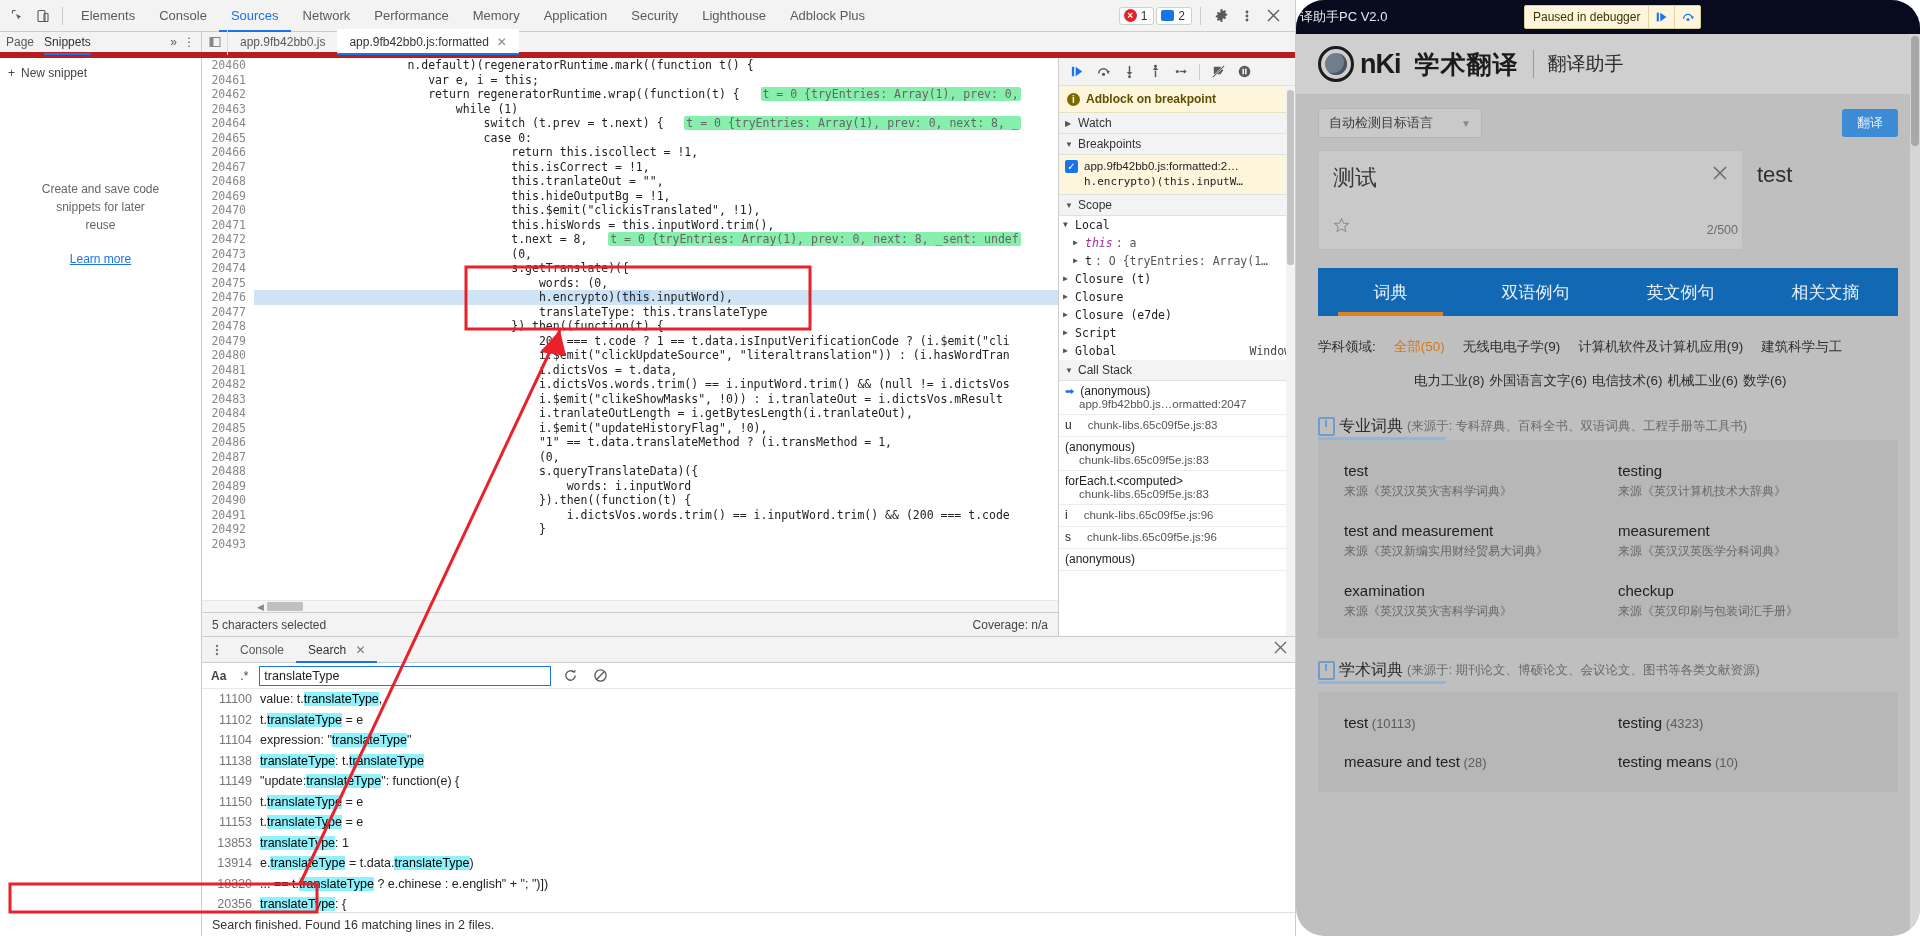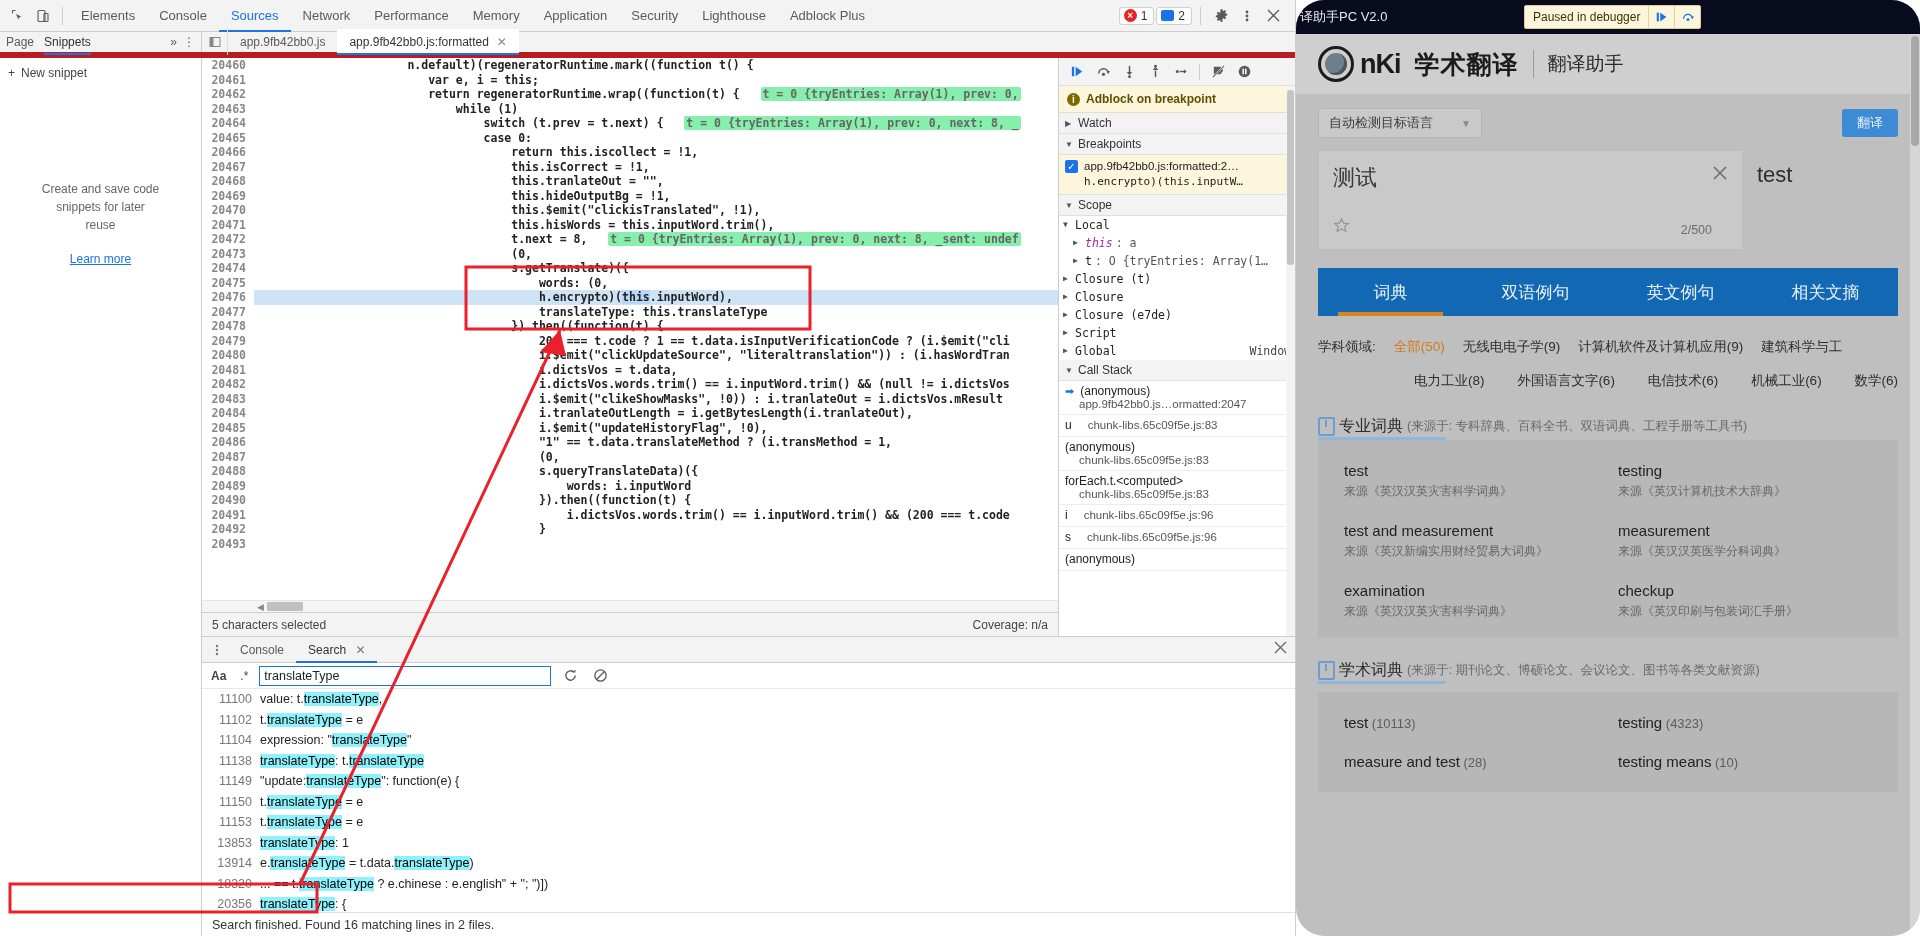--- a/index.html
+++ b/index.html
@@ -69,21 +69,21 @@
   }
   .new-snippet { display:flex; align-items:center; gap:6px; padding:4px 8px; font-size:12px;
                  color:#444; cursor:pointer; }
   .snip-empty { margin-top:96px; text-align:center; font-size:12px; color:#666; line-height:1.5; padding:0 24px;}
   .snip-link { color:#1a73e8; text-decoration:underline; cursor:pointer; display:block; margin-top:16px; }
 
   
   .editor-wrap { flex:1; display:flex; flex-direction:column; min-width:0; position:relative; }
   .editor {
     flex:1; overflow:hidden; position:relative; background:#fff;
-    font-family:"DejaVu Sans Mono", monospace; font-size:11.5px; line-height:14.5px;font-weight:bold;
+    font-family:"DejaVu Sans Mono", monospace; font-size:11.5px; line-height:14.5px;
   }
   .code-row { display:flex; height:14.5px; white-space:pre; }
   .code-row.hl { background:#cfe3f7; }
   .ln { width:52px; min-width:52px; text-align:right; padding-right:8px; color:#888;
         background:#fff; user-select:none; }
   .code { padding-left:8px; color:#222; }
   .pill { background:#86efac; border-radius:2px; padding:0 2px; color:#666; }
   .sel { background:#b9d6f7; }
 
   .editor-hscroll {
@@ -207,35 +207,35 @@
   .btn-translate {
     margin-left:auto; width:56px; height:28px; background:#3d8bd4; color:#e8f0f9; font-size:13px;
     display:flex; align-items:center; justify-content:center; border-radius:3px; cursor:pointer;
   }
 
   .io-row { display:flex; margin-top:12px; height:100px; }
   .io-src { flex:1; background:#c9c9c9; border:1px solid #bdbdbd; position:relative; padding:12px 14px; }
   .src-text { font-size:22px; color:#3a3a3a; }
   .src-clear { position:absolute; right:12px; top:12px; font-size:20px; color:#6b6b6b; cursor:pointer; }
   .src-star { position:absolute; left:14px; bottom:10px; font-size:17px; color:#8b8b8b; cursor:pointer; }
-  .src-count { position:absolute; right:30px; bottom:12px; font-size:12.5px; color:#6d6d6d; }
+  .src-count { position:absolute; right:4px; bottom:12px; font-size:12.5px; color:#6d6d6d; }
   .io-dst { width:155px; background:#bfbfbf; padding:12px 14px; }
   .dst-text { font-size:22px; color:#2f2f2f; }
 
   .tabs-bar { display:flex; background:#1268b3; margin-top:18px; height:48px; }
   .ctab { flex:1; display:flex; align-items:center; justify-content:center; color:#eaf2fa;
           font-size:17px; cursor:pointer; position:relative; }
   .ctab.active::after { content:""; position:absolute; left:14%; right:14%; bottom:0; height:4px; background:#d98521; }
 
   .fields { padding-top:22px; font-size:13.5px; color:#2e2e2e; }
   .fld-line { display:flex; flex-wrap:nowrap; gap:18px; align-items:center; }
   .fld-label { color:#2e2e2e; }
   .fld-item { cursor:pointer; white-space:nowrap; }
   .fld-item.active { color:#d2791a; }
-  .fld-line2 { display:flex; gap:20px; margin-top:16px; padding-left:96px;justify-content:space-between; }
+  .fld-line2 { display:flex; gap:5px; margin-top:16px; padding-left:96px; }
 
   .dict-block { margin-top:26px; }
   .dict-head { display:flex; align-items:center; gap:4px; }
   .book-icon { width:17px; height:19px; border:2px solid #6f9ccc; border-radius:2px; position:relative; }
   .book-icon::after { content:""; position:absolute; left:5px; top:1px; width:2px; height:7px; background:#6f9ccc;}
   .dict-title { font-size:16px; color:#2c2c2c; }
   .dict-src { font-size:12.5px; color:#6a6a6a; }
   .dict-underline { height:3px; width:128px; background:#8fb6db; }
   .dict-card { background:#b7b7b7; padding:22px 26px 18px 26px; }
   .dict-grid { display:grid; grid-template-columns: 1fr 1fr; row-gap:22px; column-gap:20px; }

